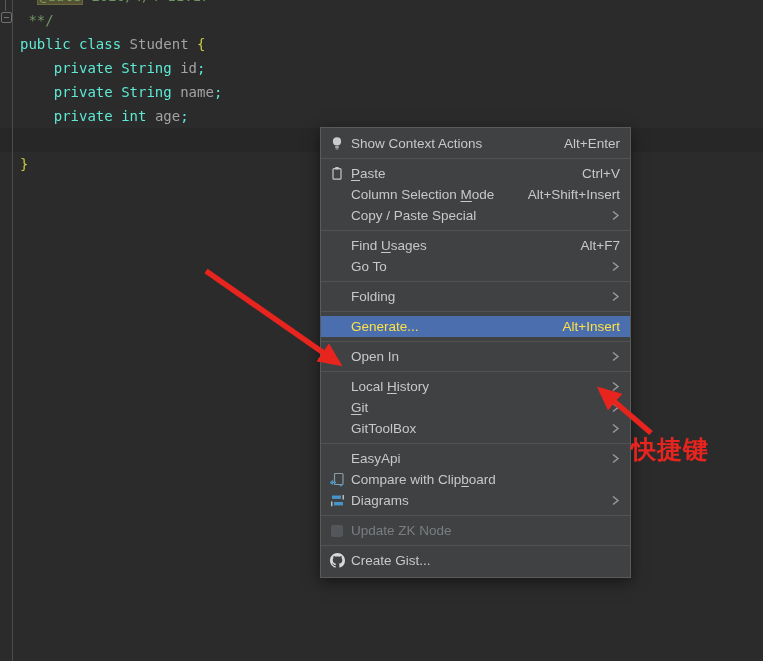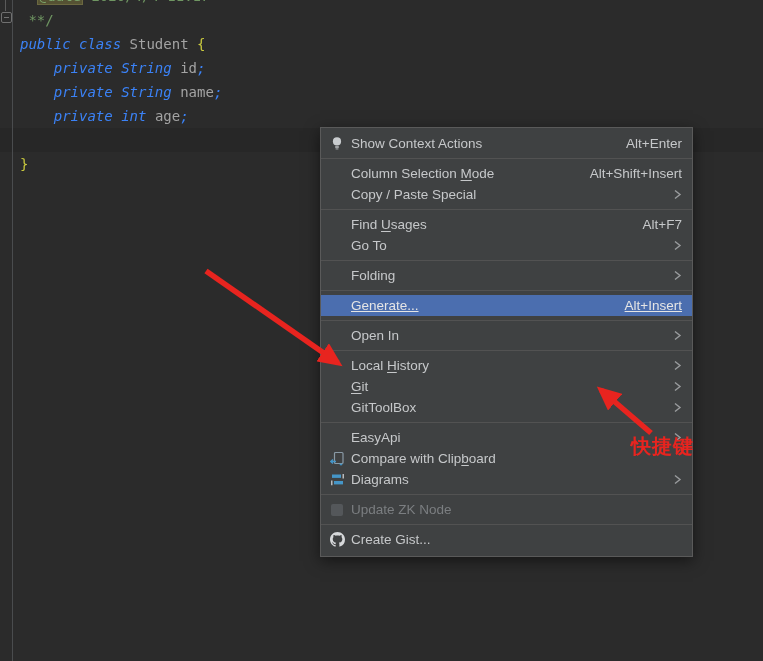--- a/index.html
+++ b/index.html
@@ -15,45 +15,45 @@
   #editor{position:absolute;inset:0;}
   .caret-band{position:absolute;left:0;top:128px;width:763px;height:24px;background:#272727;}
   #gutter-line{position:absolute;left:12px;top:0;width:1px;height:661px;background:#4a4c4e;}
   #fold-connector{position:absolute;left:5px;top:0;width:1px;height:11px;background:#5a5a5a;}
   #fold-marker{position:absolute;left:1px;top:12px;width:11px;height:11px;border:1px solid #707070;
     border-radius:2px;background:#2b2b2b;color:#9a9a9a;font-size:9px;line-height:9px;text-align:center;}
   #code{position:absolute;left:20px;top:0;font-family:"DejaVu Sans Mono",monospace;
     font-size:14px;white-space:pre;}
   .code-line{height:24px;line-height:24px;}
   .code-line.clipped{margin-top:-16px;}
-  .c-kw{color:#3b82f6;font-style:italic;}
+  .c-kw{color:#5eead4;}
   .c-plain{color:#a3a3a3;}
   .c-com{color:#6f9662;}
   .c-brace{color:#c9c93e;}
   .c-hl{color:#7ba56b;background:#555233;border:1px solid #6b6840;padding:0 1px;}
 
   
-  #context-menu{position:absolute;left:320px;top:127px;width:373px;background:var(--menu-bg);
+  #context-menu{position:absolute;left:320px;top:127px;width:311px;background:var(--menu-bg);
     border:1px solid var(--menu-border);box-shadow:0 4px 14px rgba(0,0,0,.5);
     padding:5px 0 6px 0;font-size:13.5px;color:var(--menu-text);}
   .menu-row{position:relative;height:21px;display:flex;align-items:center;padding:0 10px 0 6px;}
-  .menu-row.selected{background:var(--sel);color:#e5e5e5;text-decoration:underline;}
+  .menu-row.selected{background:var(--sel);color:#fde047;}
   .menu-row.disabled{color:var(--menu-disabled);}
   .mi-icon{width:20px;height:15px;display:flex;align-items:center;justify-content:center;flex:0 0 20px;margin-right:4px;}
   .mi-label{white-space:nowrap;}
   .mi-label u{text-underline-offset:2px;}
   .mi-right{margin-left:auto;display:flex;align-items:center;}
   .mi-shortcut{white-space:nowrap;}
   .menu-sep{height:1px;background:#525252;margin:4px 0;}
   .chev{display:block;}
 
   
   #anno{position:absolute;inset:0;pointer-events:none;}
   #callout-label{position:absolute;left:631px;top:433px;color:var(--red);
-    font-size:20px;font-weight:bold;letter-spacing:1px;}
+    font-size:25px;font-weight:bold;letter-spacing:1px;}
 </style>
 </head>
 <body>
 
 <div id="stage">
 
   <div id="editor">
     <div class="caret-band"></div>
     <div id="gutter-line"></div>
     <div id="fold-connector"></div>
@@ -69,20 +69,32 @@
             <rect x="5.2" y="10.3" width="3.6" height="1.4" fill="#c9cccf"></rect>
             <rect x="5.6" y="12.3" width="2.8" height="1.2" fill="#9a9da0"></rect>
           </svg>
         </span>
         <span class="mi-label">Show Context Actions</span>
         <span class="mi-right">
           <span class="mi-shortcut">Alt+Enter</span>
         </span>
       </div>
       <div class="menu-sep"></div>
+      <div class="menu-row">
+        <span class="mi-icon">
+          <svg width="14" height="15" viewBox="0 0 14 15">
+            <rect x="3" y="2.6" width="8" height="10.6" rx="1" fill="none" stroke="#c4c7c9" stroke-width="1.2"></rect>
+            <rect x="5.2" y="1" width="3.6" height="2.6" rx="0.6" fill="#c4c7c9"></rect>
+          </svg>
+        </span>
+        <span class="mi-label"><u>P</u>aste</span>
+        <span class="mi-right">
+          <span class="mi-shortcut">Ctrl+V</span>
+        </span>
+      </div>
       <div class="menu-row">
         <span class="mi-icon"></span>
         <span class="mi-label">Column Selection <u>M</u>ode</span>
         <span class="mi-right">
           <span class="mi-shortcut">Alt+Shift+Insert</span>
         </span>
       </div>
       <div class="menu-row">
         <span class="mi-icon"></span>
         <span class="mi-label">Copy / Paste Special</span>

